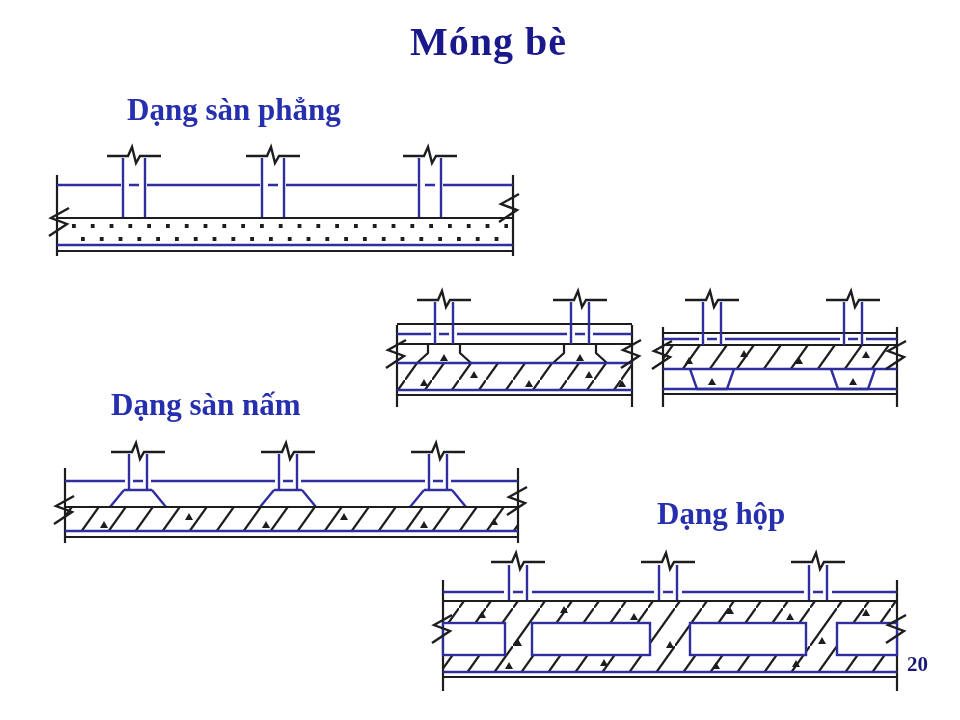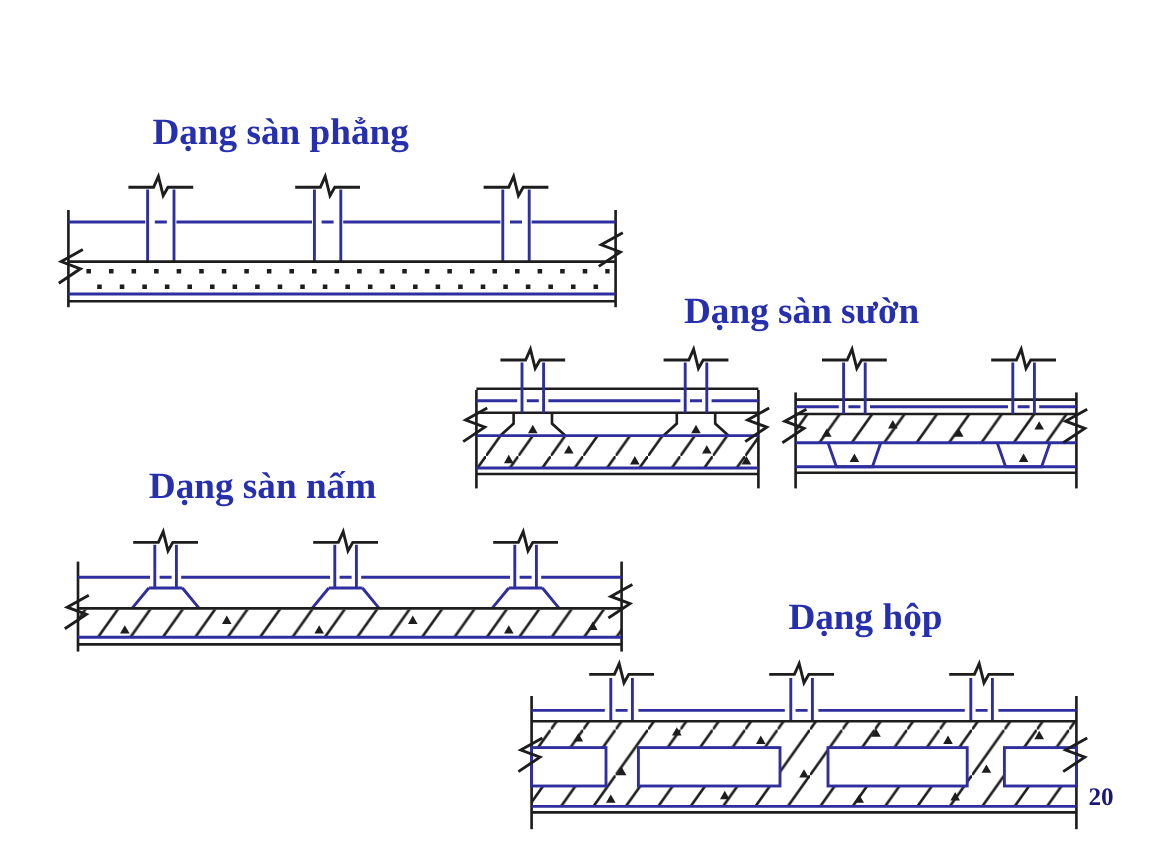--- a/index.html
+++ b/index.html
@@ -17,21 +17,21 @@
   .slide-title{
     position:absolute;left:410px;top:18px;
     font-size:40px;font-weight:bold;color:var(--title);letter-spacing:1px;
   }
   .dlabel{
     position:absolute;font-size:31px;font-weight:bold;color:var(--label);
     white-space:nowrap;
   }
   .lab-flat{left:127px;top:92px;text-align:center;}
   .lab-rib{left:570px;top:241px;}
-  .lab-mush{left:124px;top:387px;}
+  .lab-mush{left:111px;top:387px;}
   .lab-box{left:657px;top:496px;}
   .page-num{
     position:absolute;left:869px;top:652px;
     font-size:21px;font-weight:bold;color:#181876;margin-left:38px;
   }
   .k{stroke:var(--black);stroke-width:2.2;fill:none;}
   .b{stroke:var(--blue);stroke-width:2.4;fill:none;}
   .dots{stroke:var(--black);stroke-width:3.8;stroke-dasharray:3.8 15;fill:none;}
   .void{fill:#ffffff;stroke:var(--blue);stroke-width:2.4;}
 </style>
@@ -186,24 +186,24 @@
       <use href="#tri" x="505" y="669"></use>
         <use href="#tri" x="600" y="666"></use>
       <use href="#tri" x="712" y="669"></use>
         <use href="#tri" x="792" y="667"></use>
       <use href="#tri" x="514" y="646"></use>
         <use href="#tri" x="666" y="648"></use>
       <use href="#tri" x="818" y="644"></use>
     </g>
   </svg>
 
+  <div class="slide-title">Móng bè</div>
 
   <div class="dlabel lab-flat">Dạng sàn phẳng</div>
 
-  <div class="dlabel lab-rib">Dạng sàn sườn</div>
 
   <div class="dlabel lab-mush">Dạng sàn nấm</div>
 
   <div class="dlabel lab-box">Dạng hộp</div>
 
   <div class="page-num">20</div>
 
 </div>
 
 </body></html>

